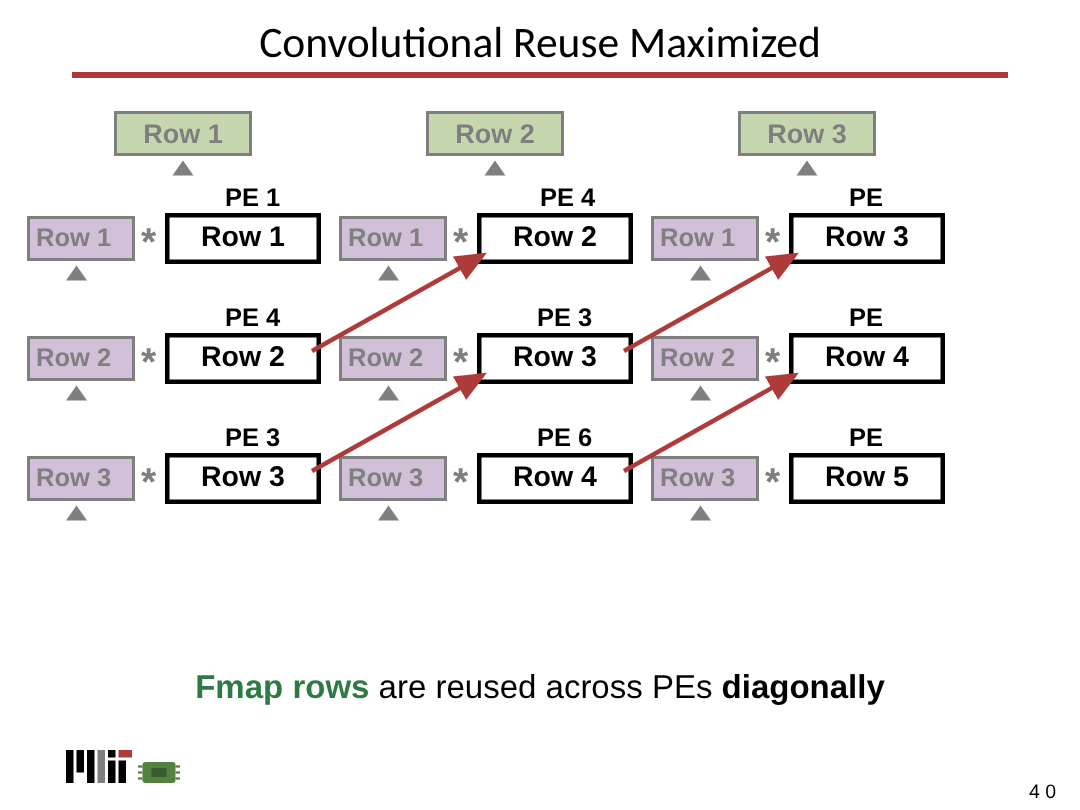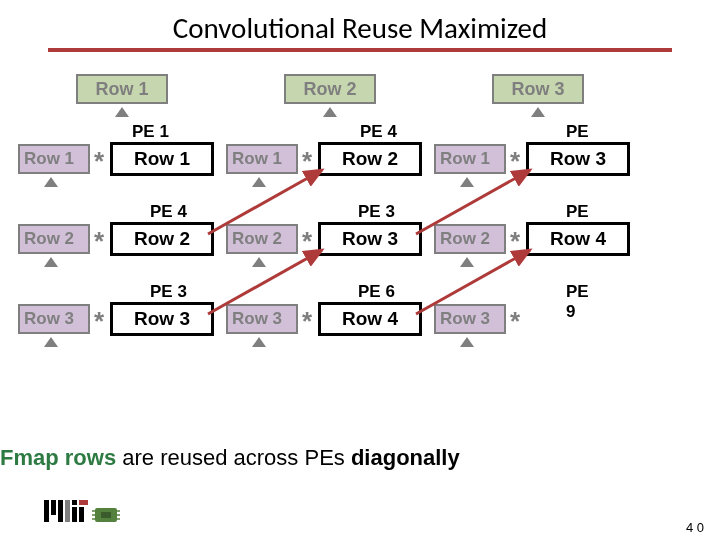--- a/index.html
+++ b/index.html
@@ -86,20 +86,21 @@
     border-bottom: 10px solid #7f7f7f;
   }
   .arrow {
     position: absolute;
     pointer-events: none;
   }
   .footer-text {
     position: absolute;
     width: 720px;
     top: 445px;
+    text-align: center;
     font-size: 22px;
     color: #000;
   }
   .footer-text .fmap-word { color: #2d7b42; font-weight: bold; }
   .footer-text .bold { font-weight: bold; }
   .mit-logo {
     position: absolute;
     left: 44px;
     bottom: 18px;
   }
@@ -127,21 +128,21 @@
 <div class="stage">
 
   <div class="fmap-top" style="left:76px; top:22px;">Row 1</div>
   <div class="fmap-top" style="left:284px; top:22px;">Row 2</div>
   <div class="fmap-top" style="left:492px; top:22px;">Row 3</div>
 
   <div class="tri" style="left:115px; top:55px;"></div>
   <div class="tri" style="left:323px; top:55px;"></div>
   <div class="tri" style="left:531px; top:55px;"></div>
 
-  <div class="pe-label" style="left:132px; top:70px;">PE 1</div>
+  <div class="pe-label" style="left:150px; top:70px;">PE 1</div>
   <div class="pe-label" style="left:360px; top:70px;">PE 4</div>
   <div class="pe-label" style="left:566px; top:70px;">PE 7</div>
 
   <div class="filter-box" style="left:18px; top:92px;">Row 1</div>
   <div class="tri" style="left:44px; top:125px;"></div>
   <div class="asterisk" style="left:94px; top:94px;">*</div>
   <div class="data-box" style="left:110px; top:90px;">Row 1</div>
 
   <div class="filter-box" style="left:226px; top:92px;">Row 1</div>
   <div class="tri" style="left:252px; top:125px;"></div>
@@ -182,20 +183,21 @@
   <div class="data-box" style="left:110px; top:250px;">Row 3</div>
 
   <div class="filter-box" style="left:226px; top:252px;">Row 3</div>
   <div class="tri" style="left:252px; top:285px;"></div>
   <div class="asterisk" style="left:302px; top:254px;">*</div>
   <div class="data-box" style="left:318px; top:250px;">Row 4</div>
 
   <div class="filter-box" style="left:434px; top:252px;">Row 3</div>
   <div class="tri" style="left:460px; top:285px;"></div>
   <div class="asterisk" style="left:510px; top:254px;">*</div>
+  <div class="data-box" style="left:526px; top:250px;">Row 5</div>
 
   <svg class="arrow" style="left:0;top:0;" width="720" height="380">
     <defs>
       <marker id="ah" markerWidth="8" markerHeight="8" refX="6" refY="3" orient="auto">
         <path d="M0,0 L7,3 L0,6 Z" fill="#ae3a3a"></path>
       </marker>
     </defs>
     <line x1="208" y1="182" x2="322" y2="118" stroke="#ae3a3a" stroke-width="3" marker-end="url(#ah)"></line>
     <line x1="208" y1="262" x2="322" y2="198" stroke="#ae3a3a" stroke-width="3" marker-end="url(#ah)"></line>
     <line x1="416" y1="182" x2="530" y2="118" stroke="#ae3a3a" stroke-width="3" marker-end="url(#ah)"></line>

